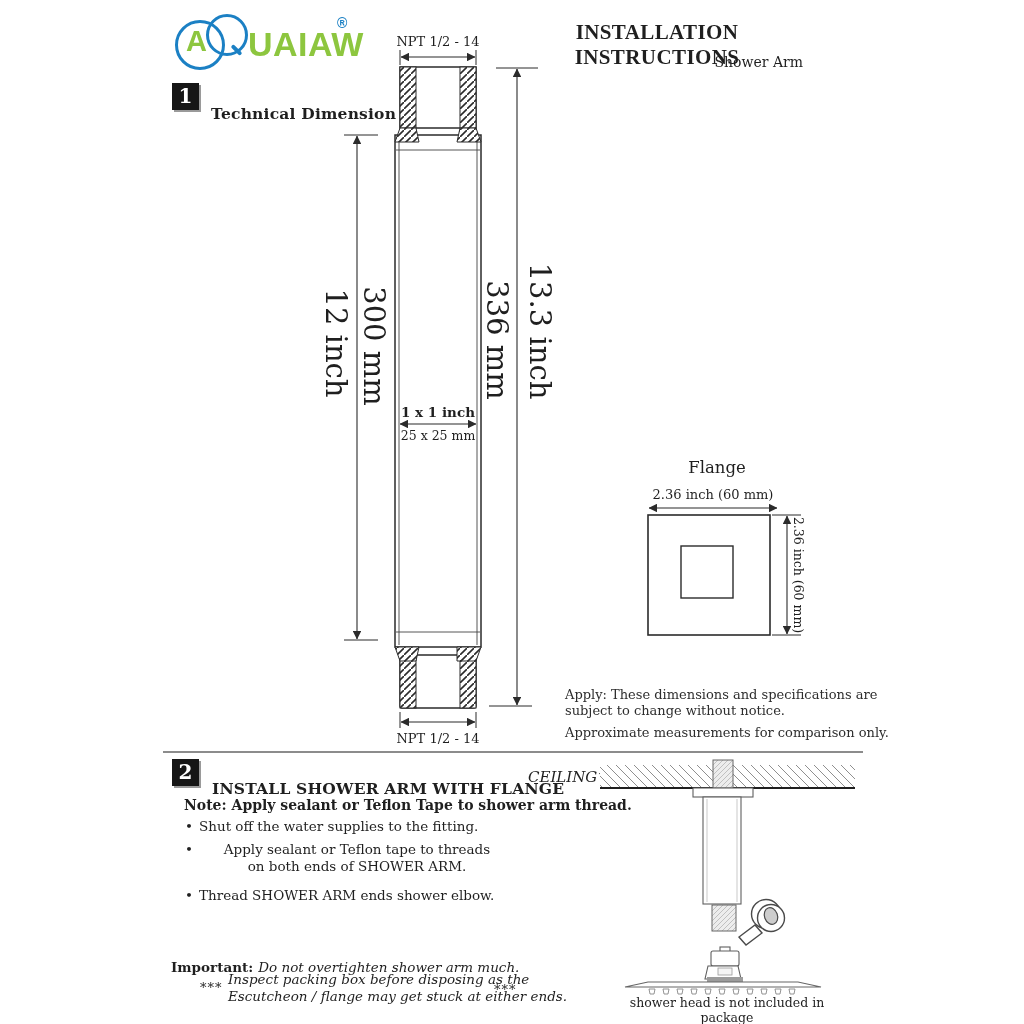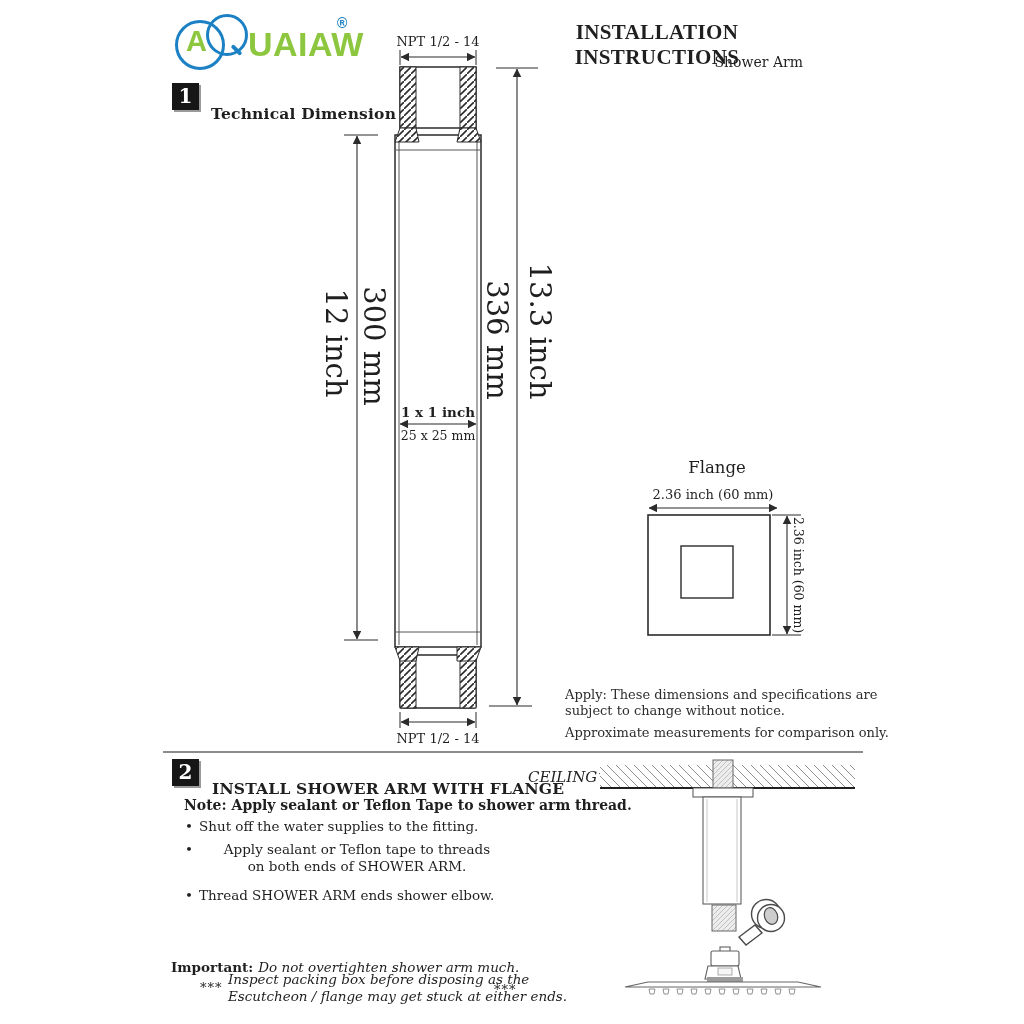--- a/index.html
+++ b/index.html
@@ -222,14 +222,15 @@
       <path d="M110,236 h6 l-1,5 h-4 z" fill="#fff" stroke="#888" stroke-width=".9"></path>
       <path d="M124,236 h6 l-1,5 h-4 z" fill="#fff" stroke="#888" stroke-width=".9"></path>
       <path d="M138,236 h6 l-1,5 h-4 z" fill="#fff" stroke="#888" stroke-width=".9"></path>
       <path d="M152,236 h6 l-1,5 h-4 z" fill="#fff" stroke="#888" stroke-width=".9"></path>
       <path d="M166,236 h6 l-1,5 h-4 z" fill="#fff" stroke="#888" stroke-width=".9"></path>
       <path d="M180,236 h6 l-1,5 h-4 z" fill="#fff" stroke="#888" stroke-width=".9"></path>
       <path d="M194,236 h6 l-1,5 h-4 z" fill="#fff" stroke="#888" stroke-width=".9"></path>
     </g>
   </svg>
 
+  <div class="abs caption" style="left:627px;top:995px;width:200px;">shower  head is not included in package</div>
 
 </div>
 
 </body></html>

